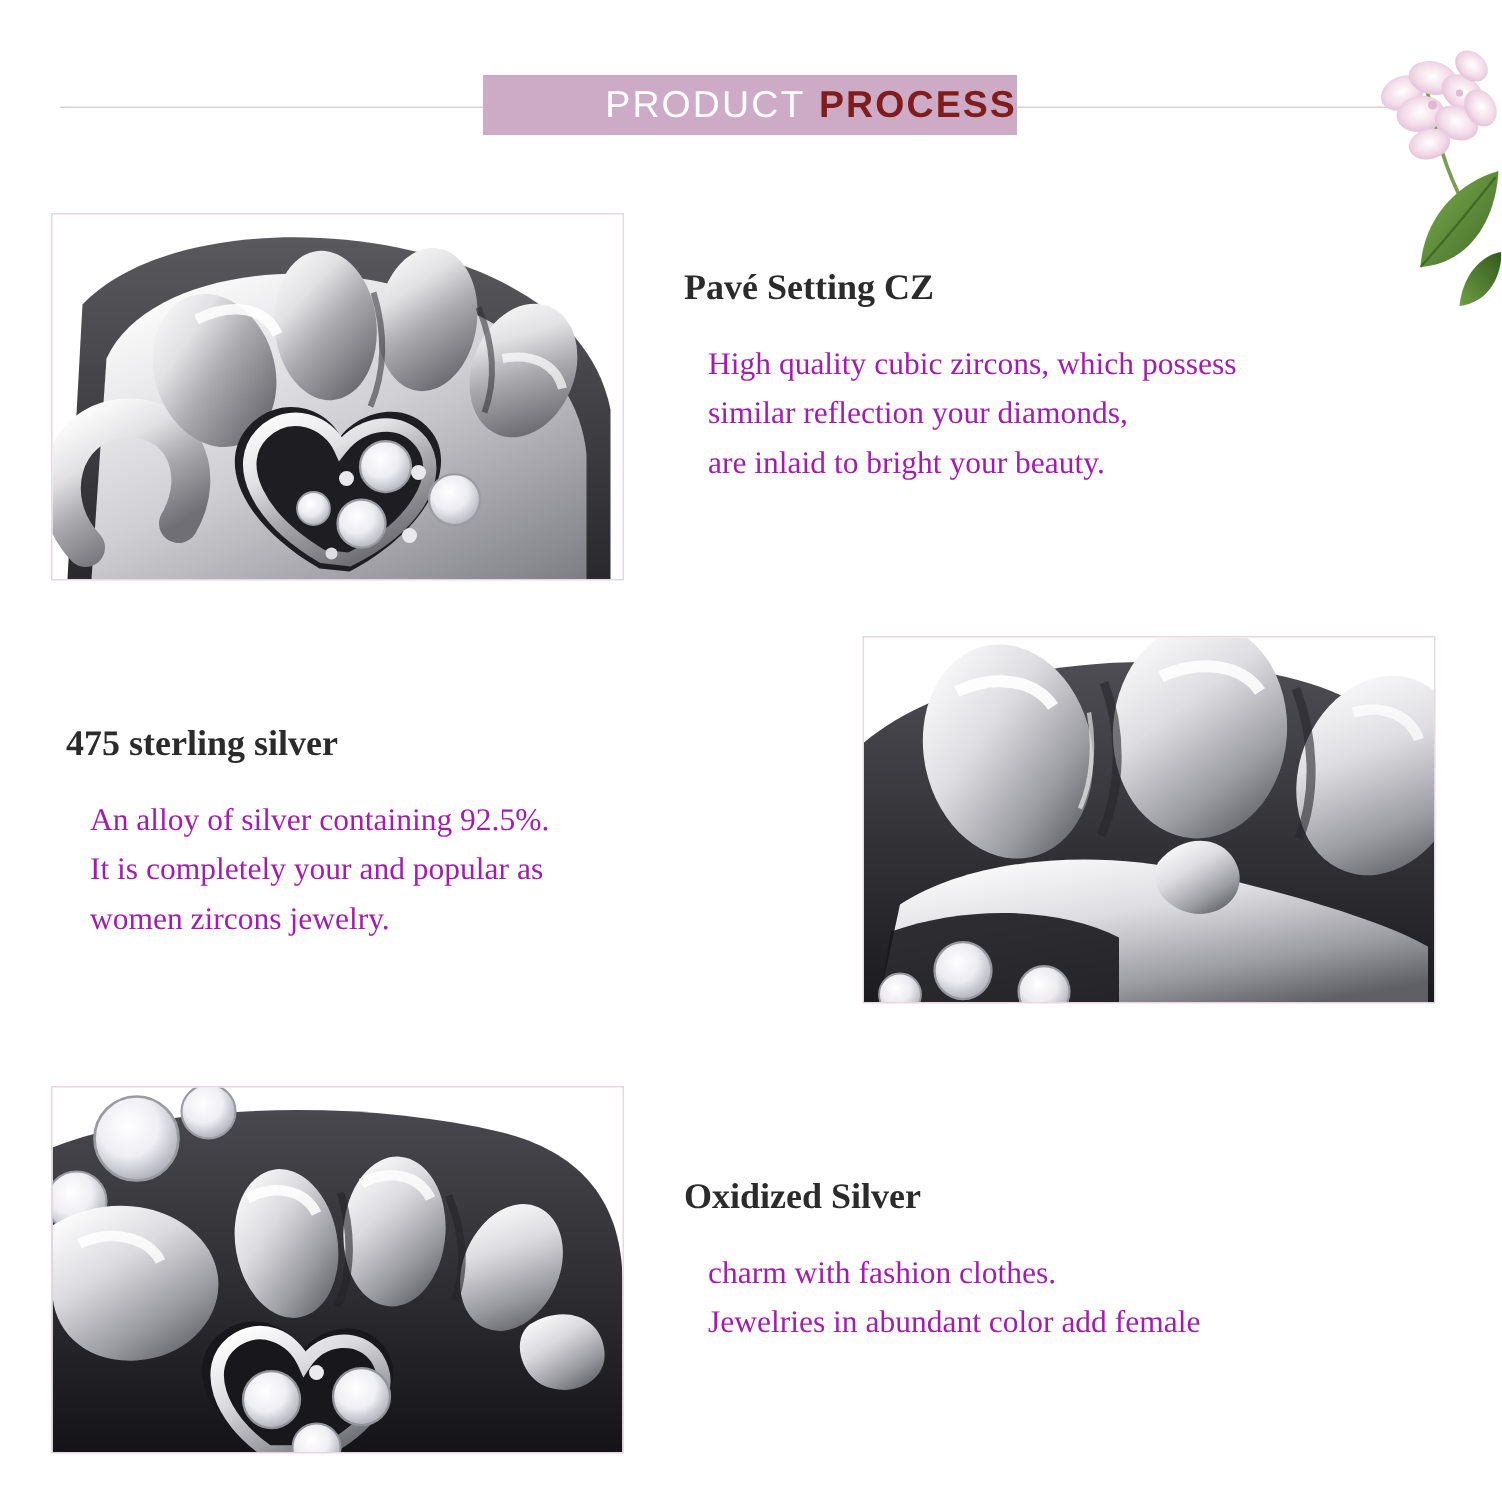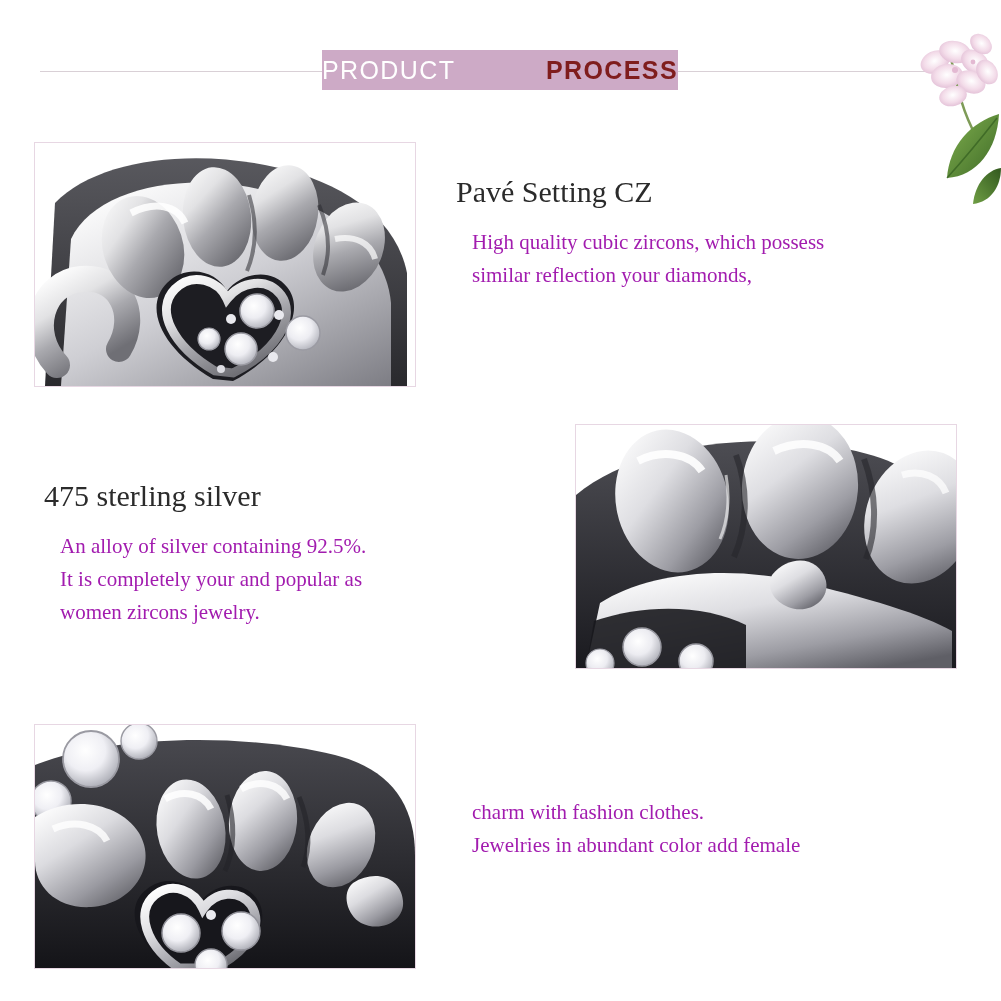--- a/index.html
+++ b/index.html
@@ -38,21 +38,21 @@
   }
   .header-badge {
     position: absolute;
     top: 0px;
     left: 322px;
     width: 356px;
     height: 40px;
     background: #cdaac6;
     display: flex;
     align-items: center;
-    justify-content: space-between;
+    justify-content: flex-end;
     letter-spacing: 1.4px;
   }
   .header-badge .lite {
     color: #ffffff;
     font-size: 25px;
     font-family: "Liberation Sans", sans-serif;
     font-weight: 400;
   }
   .header-badge .bold {
     color: #7f1d1d;
@@ -86,25 +86,25 @@
   .photo svg { display: block; width: 100%; height: 100%; }
 
   
   .textblock { position: absolute; }
   .text-1 { left: 456px; top: 174px; width: 520px; }
   .text-2 { left: 44px;  top: 478px; width: 500px; }
   .text-3 { left: 456px; top: 780px; width: 520px; }
 
   .tb-title {
     font-family: "Liberation Serif", serif;
-    font-size: 30px;
+    font-size: 24px;
     color: #2b2b2b;
     line-height: 36px;
     margin: 0 0 14px 0;
-    font-weight: 400;
+    font-weight: 700;
   }
   .tb-body {
     font-family: "Liberation Serif", serif;
     font-size: 21px;
     color: #a21caf;
     line-height: 33px;
     margin: 16px;
   }
   .tb-body div { white-space: nowrap; }
 </style>
@@ -310,32 +310,34 @@
       <path d="M206 64 C224 54, 244 58, 252 74" stroke="#ffffff" stroke-width="7" fill="none" opacity="0.8"></path>
       <path d="M18 104 C40 94, 64 100, 72 116" stroke="#ffffff" stroke-width="7" fill="none" opacity="0.8"></path>
     </svg>
   </div>
 
   <div class="textblock text-1">
     <h2 class="tb-title">Pavé Setting CZ</h2>
     <div class="tb-body">
       <div>High quality cubic zircons, which possess</div>
       <div>similar reflection your diamonds,</div>
+      <div>are inlaid to bright your beauty.</div>
     </div>
   </div>
 
   <div class="textblock text-2">
     <h2 class="tb-title">475 sterling silver</h2>
     <div class="tb-body">
       <div>An alloy of silver containing 92.5%.</div>
       <div>It is completely your and popular as</div>
       <div>women zircons jewelry.</div>
     </div>
   </div>
 
   <div class="textblock text-3">
+    <h2 class="tb-title">Oxidized Silver</h2>
     <div class="tb-body">
       <div>charm with fashion clothes.</div>
       <div>Jewelries in abundant color add female</div>
     </div>
   </div>
 
 </div>
 
 </body></html>

